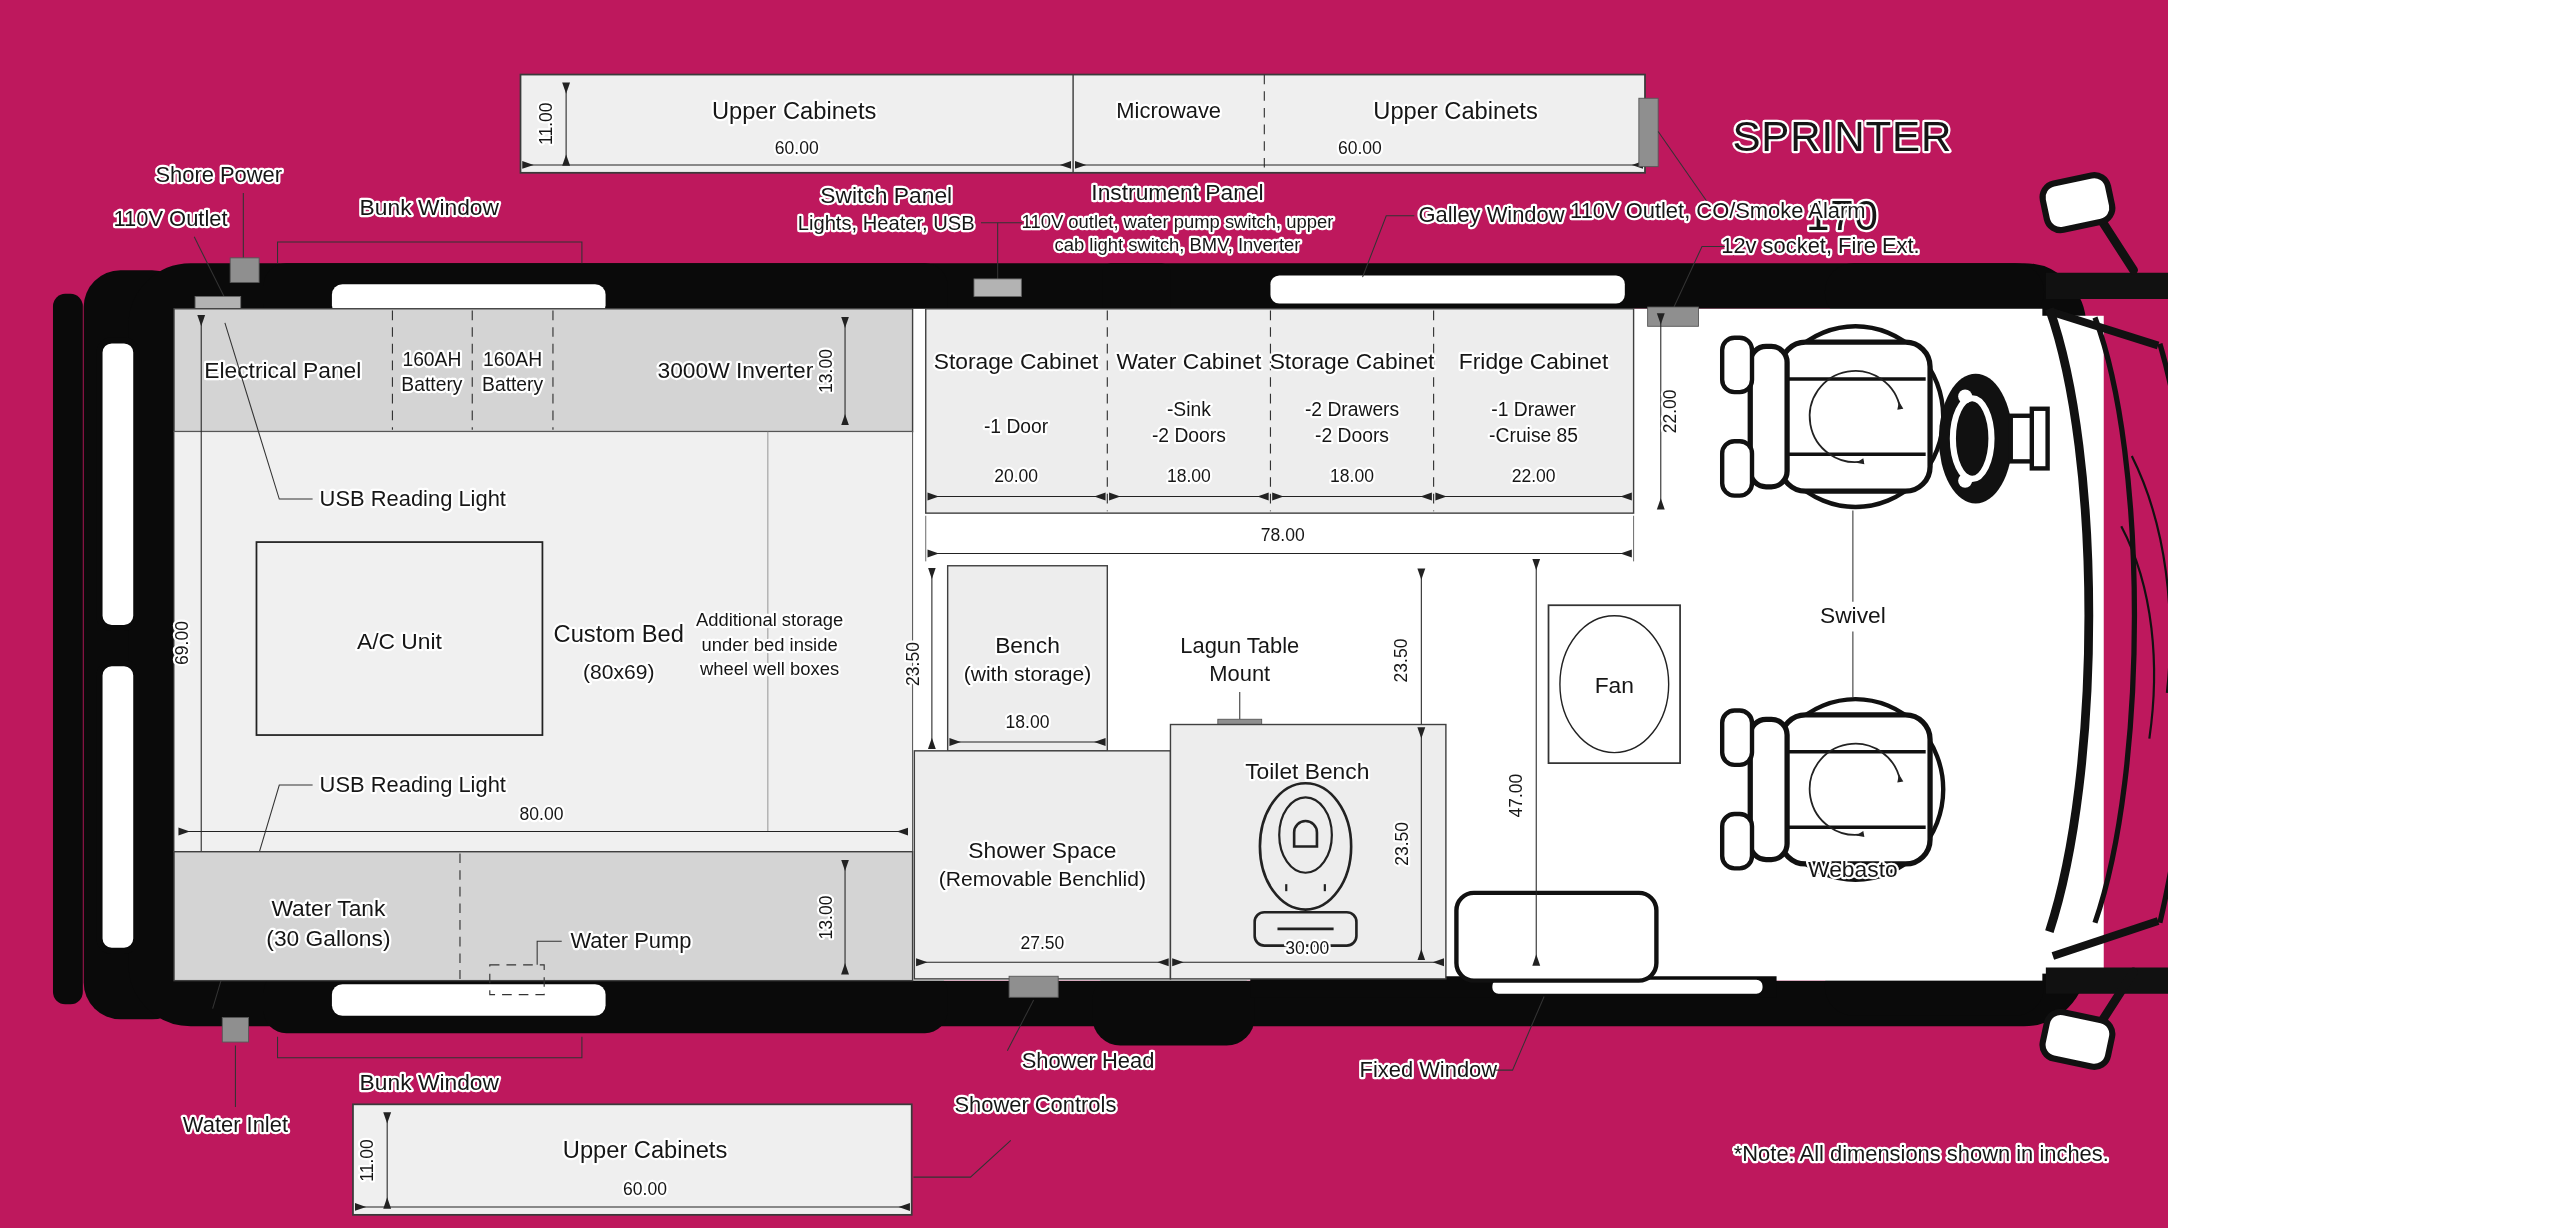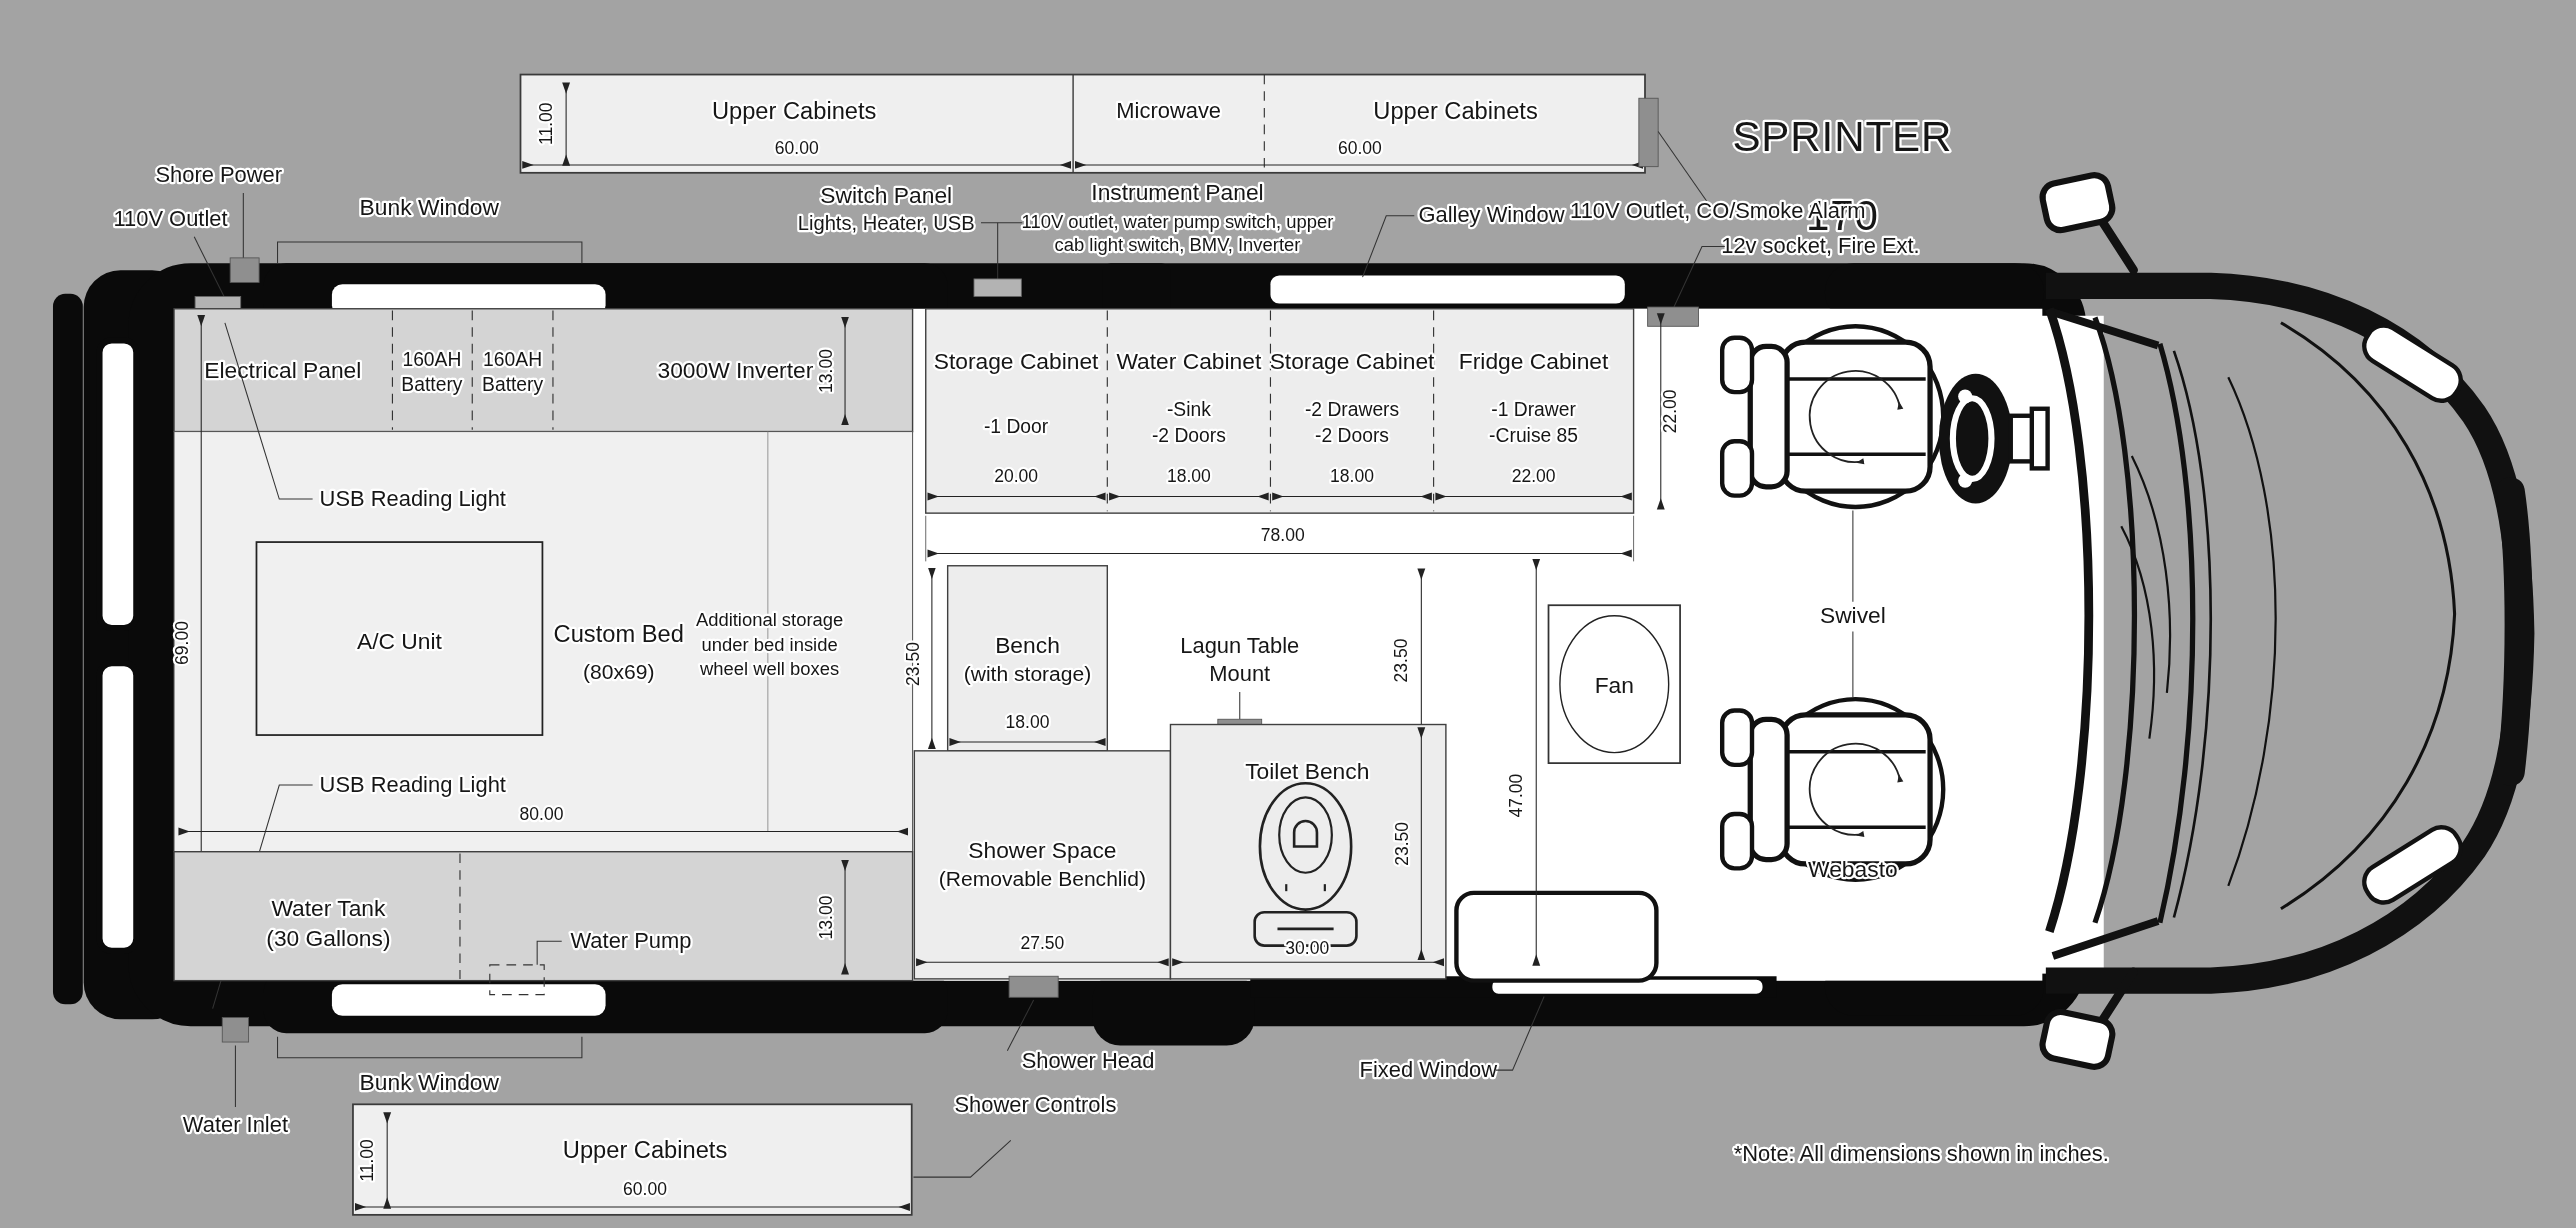--- a/index.html
+++ b/index.html
@@ -1,16 +1,16 @@
 <!DOCTYPE html>
 <html style="font-size:14px"><head>
 <meta charset="utf-8">
 <style>
   html,body{margin:0;padding:0;background:#fff;}
-  #stage{position:relative;width:2576px;height:1228px;background:#a3a3a3;overflow:hidden;
+  #stage{position:relative;width:2168px;height:1228px;background:#be185d;overflow:hidden;
          font-family:"Liberation Sans",sans-serif;}
   svg{position:absolute;left:0;top:0;}
   text{fill:#161616;font-family:"Liberation Sans",sans-serif;
        paint-order:stroke;stroke:#ffffff;stroke-width:5px;stroke-linejoin:round;}
   .t20{font-size:20px}.t21{font-size:21px}.t22{font-size:22px}.t23{font-size:23px}
   .t24{font-size:24px}.t25{font-size:25px}.t26{font-size:26px}.t27{font-size:27px}
   .ttl{font-size:48px;letter-spacing:1px}
   .mid{text-anchor:middle}
   .furn{fill:#ededed;stroke:#3f3f3f;stroke-width:1.6}
   .strip{fill:#d4d4d4;stroke:#3f3f3f;stroke-width:1.6}

